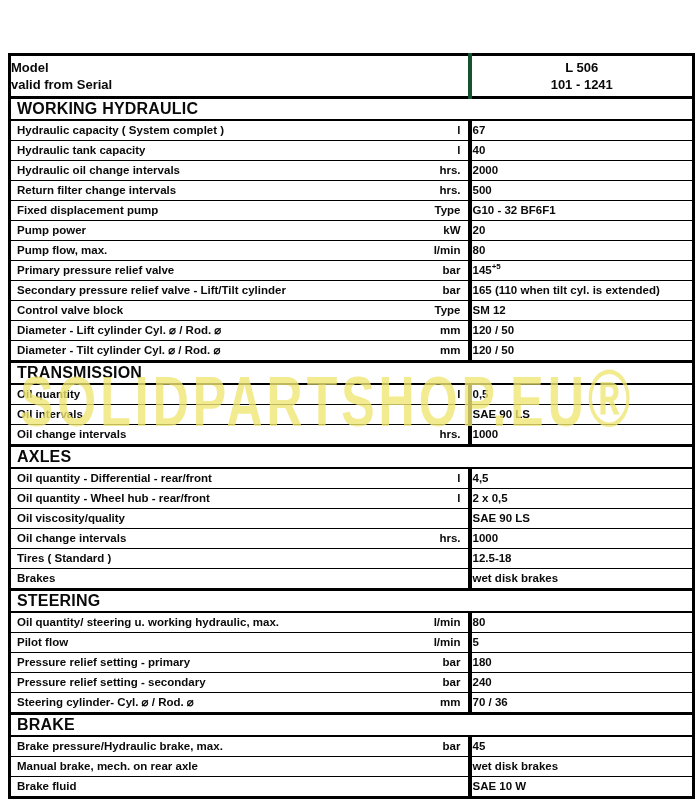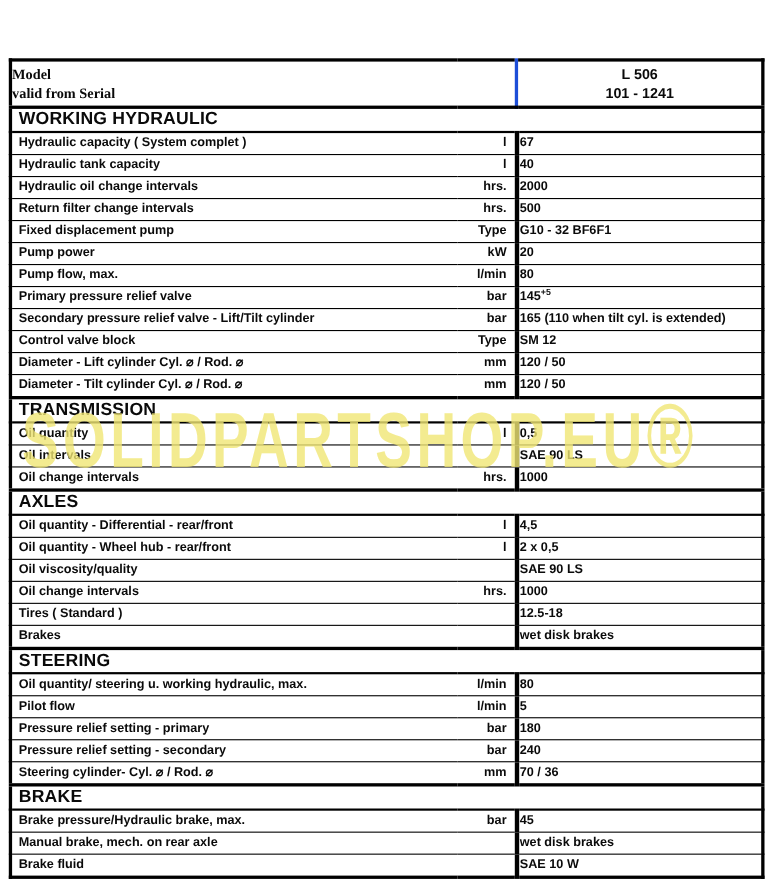--- a/index.html
+++ b/index.html
@@ -34,22 +34,22 @@
   
   tr.head-row td {
     border-bottom: 3px solid #000;
     font-size: 13px;
     line-height: 17px;
     padding: 3px 0;
   }
   td.head-left { padding-left: 6px; }
   td.head-right { text-align: center; }
   td.head-left, td.head-right { height: 34px; }
-  td.head-left { border-right: 3px solid #1d4ed8; font-family: Liberation Serif, serif; }
-  td.head-right { border-left: 1px solid #14532d; }
+  td.head-left { border-right: 3px solid #fca5a5; }
+  td.head-right { border-left: 4px solid #14532d; }
   
   td.section-cell {
     border-top: 3px solid #000;
     border-bottom: 2.5px solid #000;
     font-size: 16px;
     height: 18px;
     line-height: 18px;
     padding: 1px 0 1px 6px;
     letter-spacing: 0.2px;
   }

